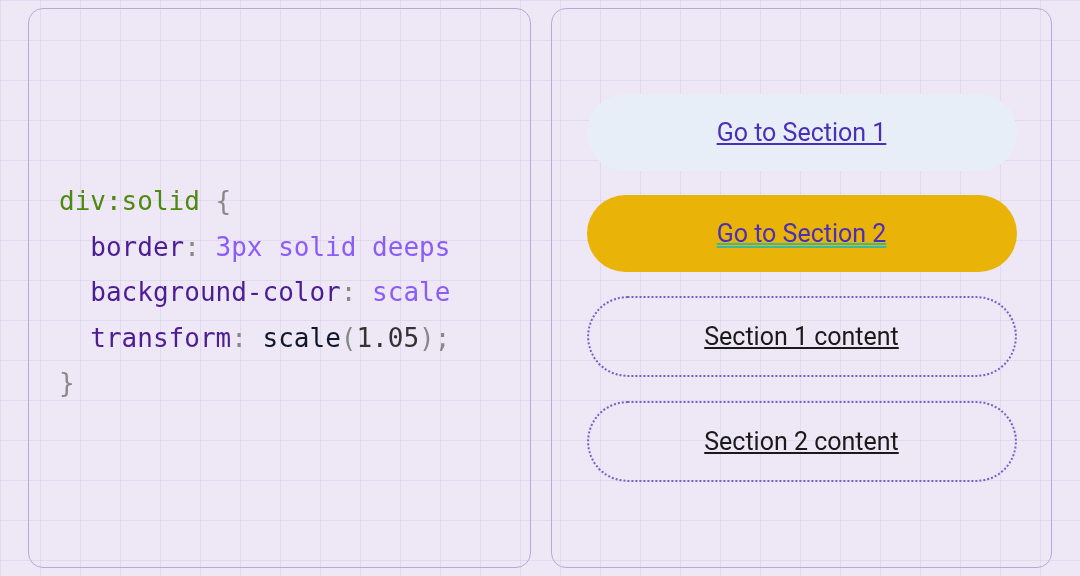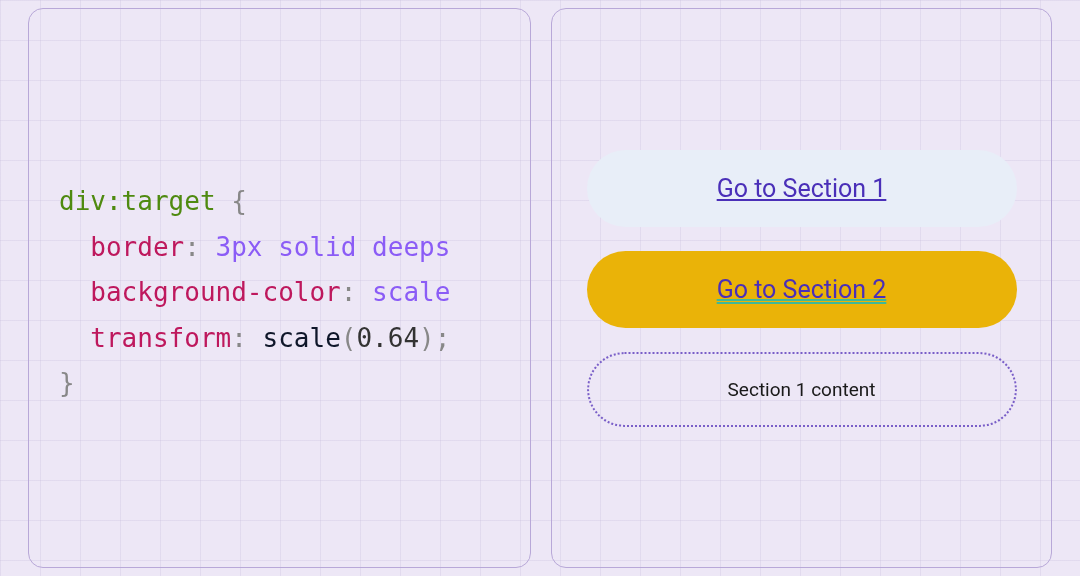--- a/index.html
+++ b/index.html
@@ -34,21 +34,21 @@
     .code-block {
       font-family: "SF Mono", "Consolas", "Menlo", monospace;
       font-size: 26px;
       line-height: 1.75;
       white-space: pre;
       color: #333;
     }
     .selector { color: #4f8a10; }
     .pseudo { color: #4f8a10; }
     .brace { color: #888; }
-    .property { color: #be185d; }
+    .property { color: #4c1d95; }
     .punct { color: #888; }
     .value { color: #8b5cf6; }
     .func { color: #0f172a; }
     .num { color: #333; }
     .paren { color: #888; }
 
     .demo-panel {
       display: flex;
       flex-direction: column;
       align-items: center;
@@ -74,34 +74,36 @@
       text-decoration: underline;
       text-decoration-color: #3fb898;
       text-decoration-style: double;
       text-decoration-thickness: 1.5px;
     }
     .section {
       width: 430px;
       padding: 24px 20px;
       border-radius: 999px;
       text-align: center;
-      font-size: 19px;
+      font-size: 25px;
       color: #1a1a1a;
       border: 2px dotted #7a5fc8;
       background: transparent;
+      text-decoration: underline;
     }
   </style>
 </head>
 <body>
 
 <div class="panel code-panel">
-  <div class="code-block"><span class="selector">div</span><span class="pseudo">:target</span> <span class="brace">{</span>
+  <div class="code-block"><span class="selector">div</span><span class="pseudo">:solid</span> <span class="brace">{</span>
   <span class="property">border</span><span class="punct">:</span><span class="value"> 3px solid deeps</span>
   <span class="property">background-color</span><span class="punct">:</span><span class="value"> scale</span>
-  <span class="property">transform</span><span class="punct">:</span> <span class="func">scale</span><span class="paren">(</span><span class="num">0.64</span><span class="paren">)</span><span class="punct">;</span>
+  <span class="property">transform</span><span class="punct">:</span> <span class="func">scale</span><span class="paren">(</span><span class="num">1.05</span><span class="paren">)</span><span class="punct">;</span>
 <span class="brace">}</span></div>
 </div>
 
 <div class="panel demo-panel">
   <a class="link-btn link-1">Go to Section 1</a>
   <a class="link-btn link-2">Go to Section 2</a>
   <div class="section">Section 1 content</div>
+  <div class="section">Section 2 content</div>
 </div>
 
 </body></html>

